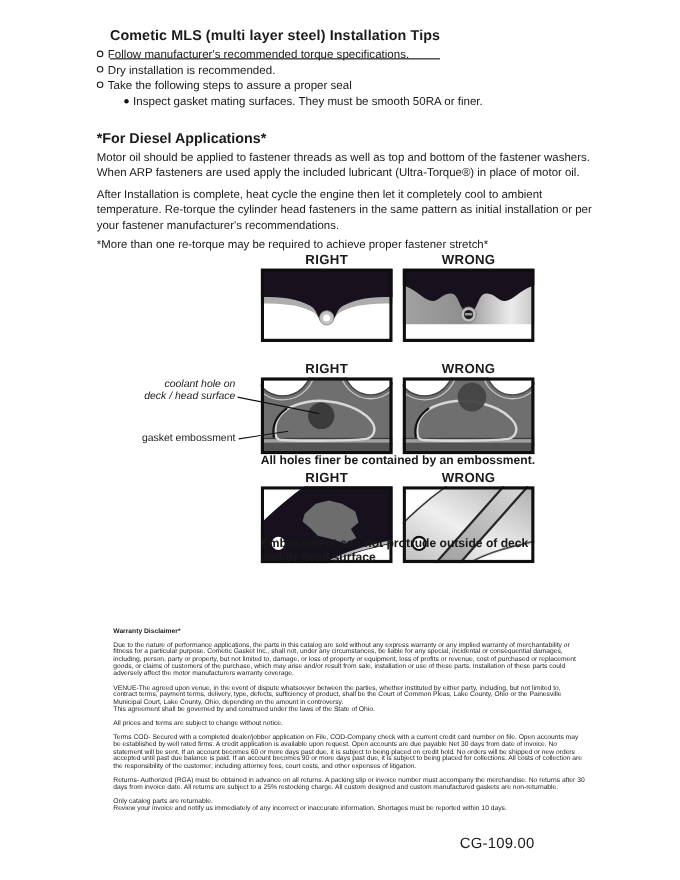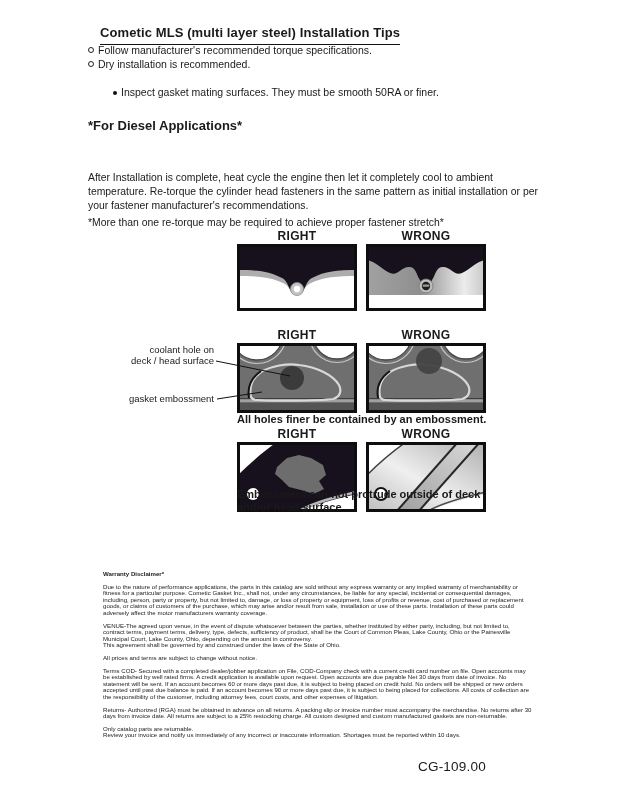--- a/index.html
+++ b/index.html
@@ -1,19 +1,19 @@
 <!DOCTYPE html>
 <html><head>
 <meta charset="utf-8">
 <style>
   html,body{margin:0;padding:0;background:#ffffff;}
   body{font-family:"Liberation Sans","DejaVu Sans",sans-serif;color:#1a1a1a;}
   #page{position:relative;width:618px;height:800px;background:#ffffff;overflow:hidden;}
   .abs{position:absolute;}
-  .title{font-size:13px;font-weight:bold;border-bottom:1.6px solid #111;padding-bottom:4px;letter-spacing:.1px;white-space:nowrap;}
+  .title{font-size:13px;font-weight:bold;border-bottom:1.6px solid #111;padding-bottom:14px;letter-spacing:.1px;white-space:nowrap;}
   .bullet-line{position:absolute;font-size:10.5px;white-space:nowrap;}
   .ring{display:inline-block;width:4px;height:4px;border:1px solid #222;border-radius:50%;margin-right:4px;vertical-align:1px;}
   .dot{display:inline-block;width:4px;height:4px;background:#111;border-radius:50%;margin-right:4px;vertical-align:1px;}
   .h2{font-size:13px;font-weight:bold;white-space:nowrap;}
   .para{font-size:10.4px;line-height:13.9px;width:458px;}
   .note{font-size:10.4px;white-space:nowrap;}
   .rw-label{position:absolute;width:120px;text-align:center;font-size:12px;font-weight:bold;letter-spacing:.3px;}
   .caption{position:absolute;font-size:11px;font-weight:bold;line-height:13px;}
   .ann{position:absolute;font-size:9.5px;line-height:10.5px;text-align:right;}
   .legal{position:absolute;left:103px;top:571px;width:430px;font-size:6.1px;line-height:6.6px;color:#222;}
@@ -27,23 +27,25 @@
 <body>
 
 <div id="page">
 
   <div class="abs" style="left:100px;top:23px;">
     <span class="title">Cometic MLS (multi layer steel) Installation Tips</span>
   </div>
 
   <div class="bullet-line" style="left:88px;top:44px;"><span class="ring"></span><span>Follow manufacturer's recommended torque specifications.</span></div>
   <div class="bullet-line" style="left:88px;top:58px;"><span class="ring"></span><span>Dry installation is recommended.</span></div>
+  <div class="bullet-line" style="left:88px;top:72px;"><span class="ring"></span><span>Take the following steps to assure a proper seal</span></div>
   <div class="bullet-line" style="left:113px;top:86px;"><span class="dot"></span><span>Inspect gasket mating surfaces.  They must be smooth 50RA or finer.</span></div>
 
   <div class="abs h2" style="left:88px;top:118px;">*For Diesel Applications*</div>
+  <div class="abs para" style="left:88px;top:137px;">Motor oil should be applied to fastener threads as well as top and bottom of the fastener washers. When ARP fasteners are used apply the included lubricant (Ultra-Torque®) in place of motor oil.</div>
   <div class="abs note" style="left:88px;top:217px;">*More than one re-torque may be required to achieve proper fastener stretch*</div>
   <div class="abs para" style="left:88px;top:171px;">After Installation is complete, heat cycle the engine then let it completely cool to ambient temperature. Re-torque the cylinder head fasteners in the same pattern as initial installation or per your fastener manufacturer's recommendations.</div>
 
   <div class="rw-label" style="left:237px;top:229px;">RIGHT</div>
   <div class="rw-label" style="left:366px;top:229px;">WRONG</div>
 
   <svg class="abs" style="left:237px;top:244px;" width="120" height="67" viewBox="0 0 120 67">
     <rect x="0" y="0" width="120" height="67" fill="#ffffff"></rect>
     <path d="M0,32 C20,32 34,33 46,39 C55,43 52,51 60,51 C68,51 65,43 74,39 C86,33 100,32 120,32 L120,22 L0,22 Z" fill="#adadad"></path>
     <path d="M0,0 H120 V26 C100,26 88,27 75,34 C67,38 69,50 60,50 C51,50 53,38 45,34 C32,27 20,26 0,26 Z" fill="#17101d"></path>
@@ -100,21 +102,21 @@
     <circle cx="100" cy="-8" r="24" fill="#ffffff" stroke="#474747" stroke-width="1.3"></circle>
     <rect x="0" y="56" width="120" height="3.5" fill="#a0a0a0"></rect>
     <rect x="0" y="55" width="120" height="1.2" fill="#3d3d3d"></rect>
     <rect x="0" y="59.5" width="120" height="10.5" fill="#545454"></rect>
     <path d="M14,54 C12,44 14,36 24,29 C34,23 50,20 62,22 C80,24 96,32 102,42 C105,48 103,54 96,56 C80,58 30,58 20,57 C16,57 15,56 14,54 Z" fill="none" stroke="#d8d8d8" stroke-width="2.2"></path>
     <path d="M12,55 C10,44 14,35 24,28" fill="none" stroke="#141414" stroke-width="2"></path>
     <circle cx="63" cy="18" r="13" fill="#434343" fill-opacity="0.95"></circle>
     <rect x="1.5" y="1.5" width="117" height="67" fill="none" stroke="#0e0e0e" stroke-width="3"></rect>
   </svg>
 
-  <div class="ann" style="left:100px;top:345px;width:114px;">
+  <div class="ann" style="left:100px;top:345px;width:114px;font-style:italic;">
     <div>coolant hole on</div>
     <div>deck / head surface</div>
   </div>
   <div class="ann" style="left:100px;top:394px;width:114px;">gasket embossment</div>
   <svg class="abs" style="left:100px;top:340px;pointer-events:none;" width="250" height="80" viewBox="0 0 250 80">
     <line x1="116" y1="21" x2="190" y2="36" stroke="#111111" stroke-width="1"></line>
     <line x1="117" y1="59" x2="162" y2="52" stroke="#111111" stroke-width="1"></line>
   </svg>
 
   <div class="caption" style="left:237px;top:413px;">All holes finer be contained by an embossment.</div>

